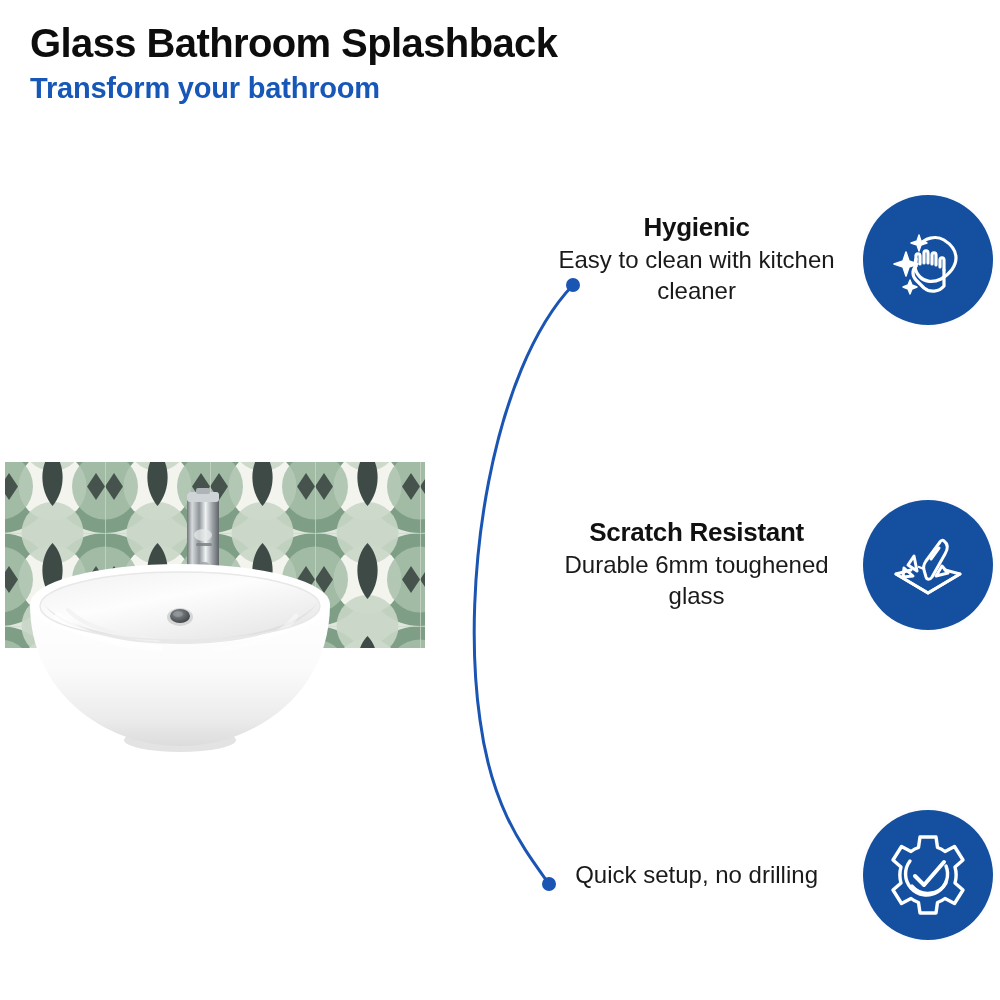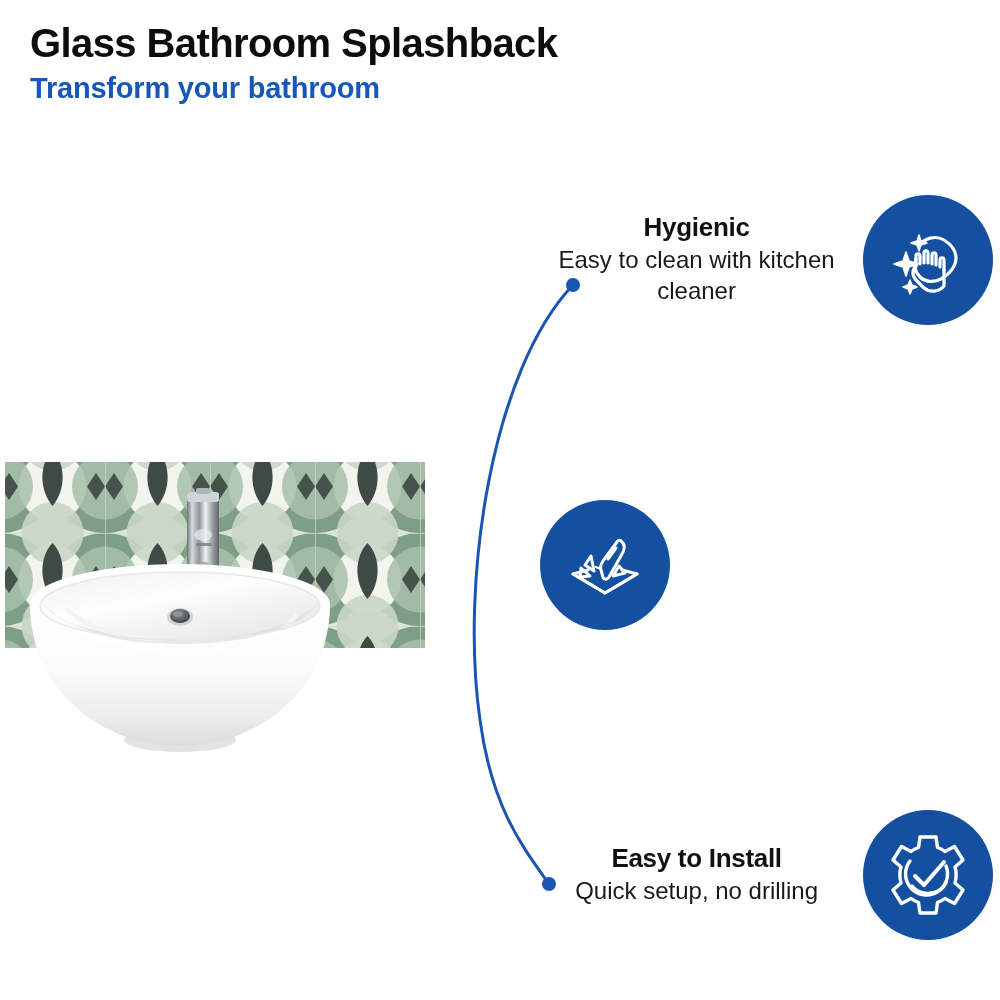--- a/index.html
+++ b/index.html
@@ -256,20 +256,24 @@
             <path d="M20 34 L23 43 L32 46 L23 49 L20 58 L17 49 L8 46 L17 43 Z" fill="#ffffff" stroke-width="1.6"></path>
             <path d="M33 17 L35 23 L41 25 L35 27 L33 33 L31 27 L25 25 L31 23 Z" fill="#ffffff" stroke-width="1.4"></path>
             <path d="M24 62 L26 67 L31 69 L26 71 L24 76 L22 71 L17 69 L22 67 Z" fill="#ffffff" stroke-width="1.4"></path>
           </svg>
         </span>
       </div>
     </div>
   </div>
 
   <div class="feature-row" id="feature-1">
+    <div class="feature-text">
+      <p class="feature-title">Scratch Resistant</p>
+      <p class="feature-desc">Durable 6mm toughened glass</p>
+    </div>
     <div class="feature-icon-wrap">
       <div class="icon-circle">
         <span>
           <svg width="84" height="84" viewBox="0 0 84 84" xmlns="http://www.w3.org/2000/svg" fill="none" stroke="#ffffff" stroke-width="3" stroke-linecap="round" stroke-linejoin="round">
 
             <path d="M10 51 L25 47 M59 47 L74 51 L42 70 L10 51"></path>
             <path d="M10 51 L42 70 L74 51"></path>
 
             <path d="M58 18 C62 21 62 26 59 31 L46 54 C44 57 41 57 40 54 L38 47 C37 44 38 41 40 38 L54 19 C55 17 57 17 58 18 Z"></path>
             <path d="M53 25 L45 36"></path>
@@ -279,21 +283,20 @@
             <path d="M56 43 L62 50 L50 53 Z"></path>
             <path d="M33 44 L38 46" stroke-width="2.4"></path>
           </svg>
         </span>
       </div>
     </div>
   </div>
 
   <div class="feature-row" id="feature-2">
     <div class="feature-text">
-      <p class="feature-title">Easy to Install</p>
       <p class="feature-desc">Quick setup, no drilling</p>
     </div>
     <div class="feature-icon-wrap">
       <div class="icon-circle">
         <span>
           <svg width="88" height="88" viewBox="0 0 88 88" xmlns="http://www.w3.org/2000/svg" fill="none" stroke="#ffffff" stroke-width="3.4" stroke-linecap="round" stroke-linejoin="round">
 
             <path d="M36 6 L52 6 L53.5 16.5 A29 29 0 0 1 61 20.5 L70.5 15.5 L79 29 L71 36 A29 29 0 0 1 71 52 L79 59 L70.5 72.5 L61 67.5 A29 29 0 0 1 53.5 71.5 L52 82 L36 82 L34.5 71.5 A29 29 0 0 1 27 67.5 L17.5 72.5 L9 59 L17 52 A29 29 0 0 1 17 36 L9 29 L17.5 15.5 L27 20.5 A29 29 0 0 1 34.5 16.5 Z"></path>
 
             <path d="M62 35 A21 21 0 1 1 26 30"></path>

